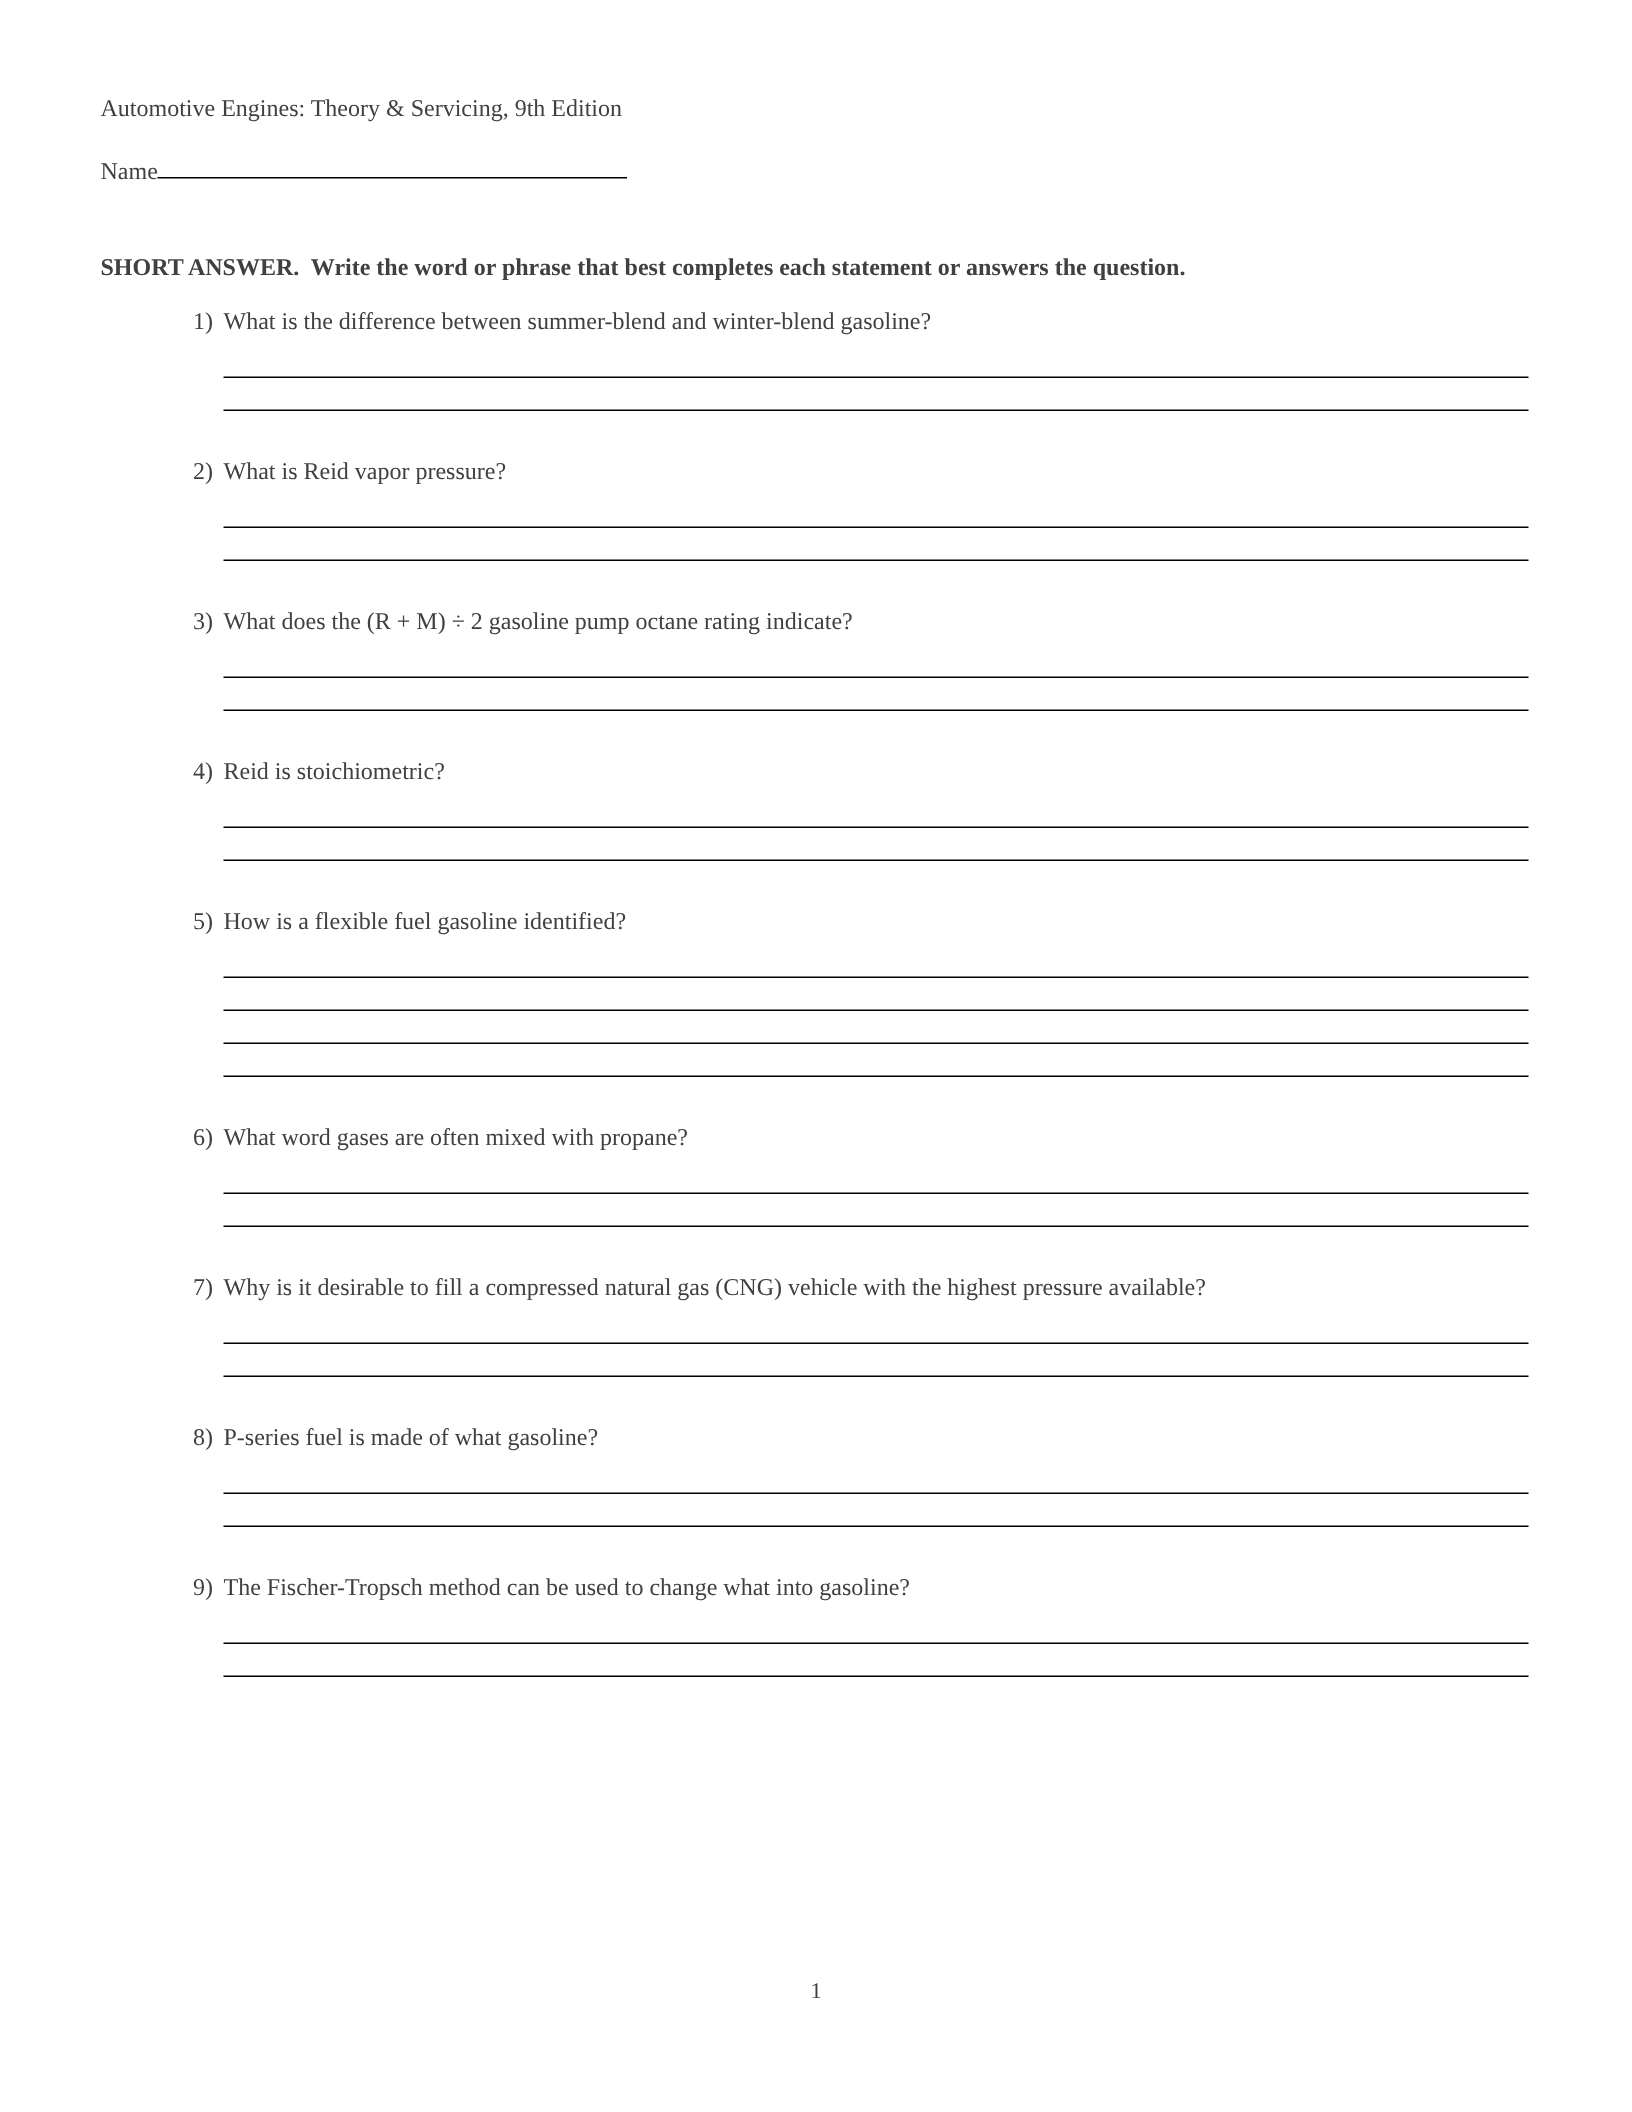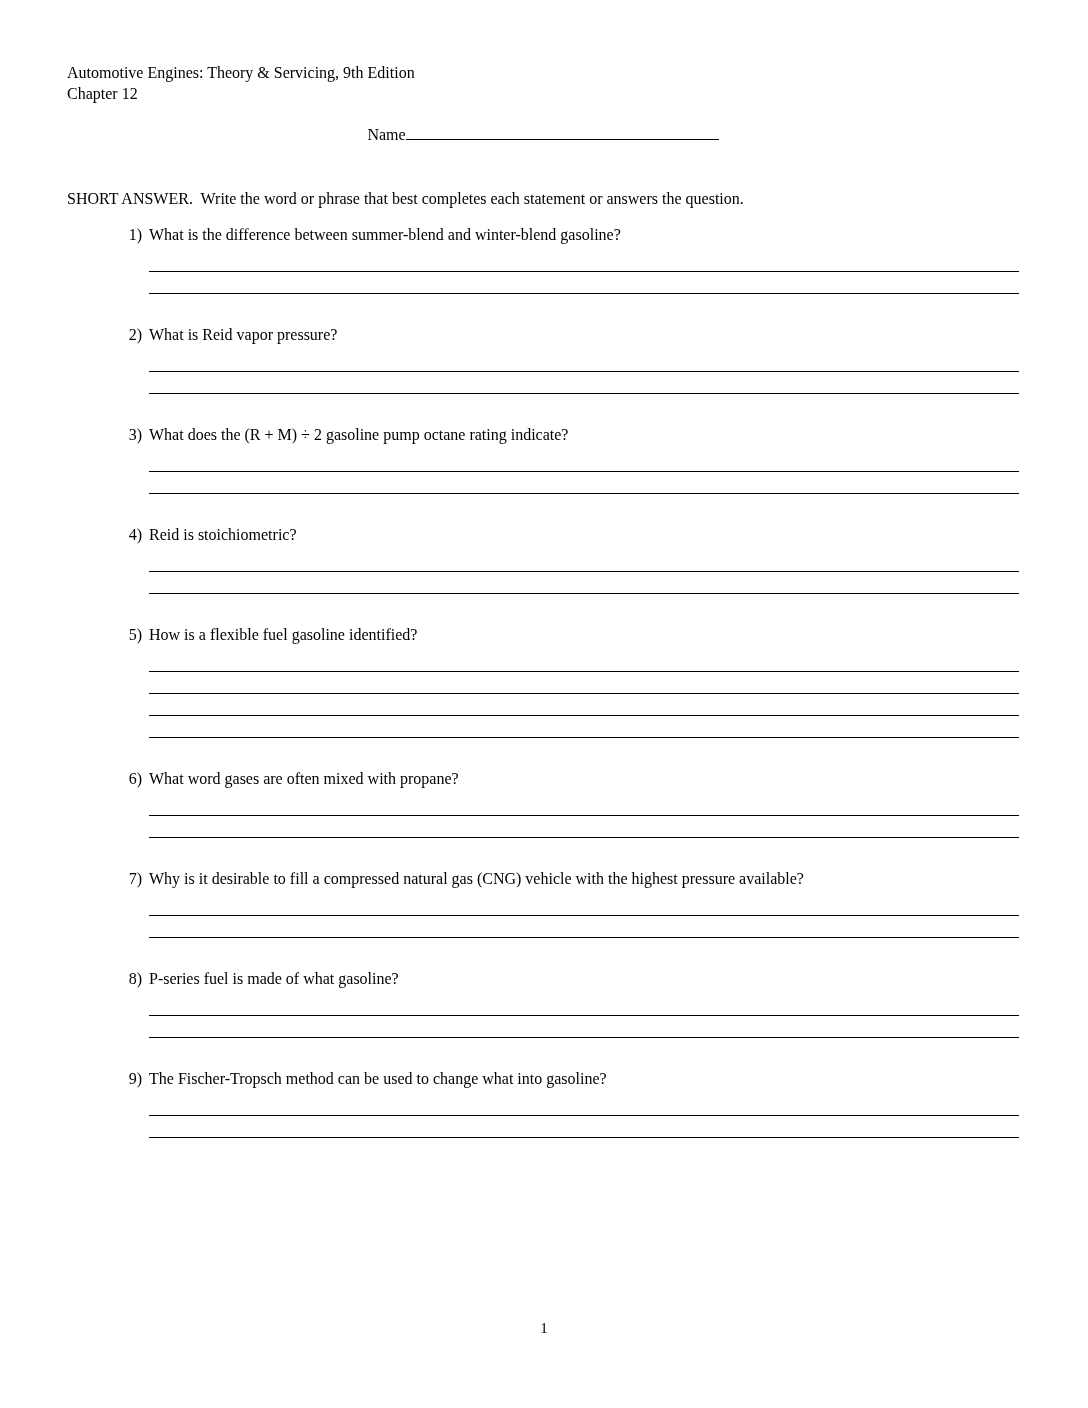--- a/index.html
+++ b/index.html
@@ -1,48 +1,47 @@
 <!DOCTYPE html>
 <html><head>
 <meta charset="utf-8">
 <style>
   * { margin: 0; padding: 0; box-sizing: border-box; }
   html, body { background: #ffffff; }
   .page {
     width: 1088px;
     height: 1408px;
     background: #ffffff;
-    color: #000000;
+    color: #404040;
     position: relative;
     font-family: "Liberation Serif", "DejaVu Serif", serif;
     padding: 62px 69px 1px 67px;
     overflow: hidden;
   }
   .doc-title, .doc-chapter {
     font-size: 16px;
     line-height: 21px;
   }
   .name-row {
     margin-top: 22px;
     font-size: 16px;
     line-height: 18px;
-    text-align: center;
   }
   .name-label { display: inline; }
   .name-line {
     display: inline-block;
     width: 313px;
     height: 14px;
     border-bottom: 1.5px solid #000;
     vertical-align: baseline;
   }
   .instructions {
     margin-top: 45px;
     font-size: 16px;
-    font-weight: normal;
+    font-weight: bold;
     line-height: 20px;
     white-space: pre-wrap;
   }
   .questions { margin-top: 16px; }
   .question { margin-bottom: 31px; }
   .q-row {
     display: flex;
     font-size: 16px;
     line-height: 20px;
   }
@@ -72,21 +71,20 @@
     line-height: 16px;
   }
 </style>
 </head>
 <body>
 
 <div class="page">
 
   <div class="doc-title">Automotive Engines: Theory &amp; Servicing, 9th Edition</div>
 
-  <div class="doc-chapter">Chapter 12</div>
 
   <div class="name-row">
     <span class="name-label">Name</span><span class="name-line"></span>
   </div>
 
   <div class="instructions">SHORT ANSWER.  Write the word or phrase that best completes each statement or answers the question.</div>
 
   <div class="questions">
   <div class="question">
     <div class="q-row">

